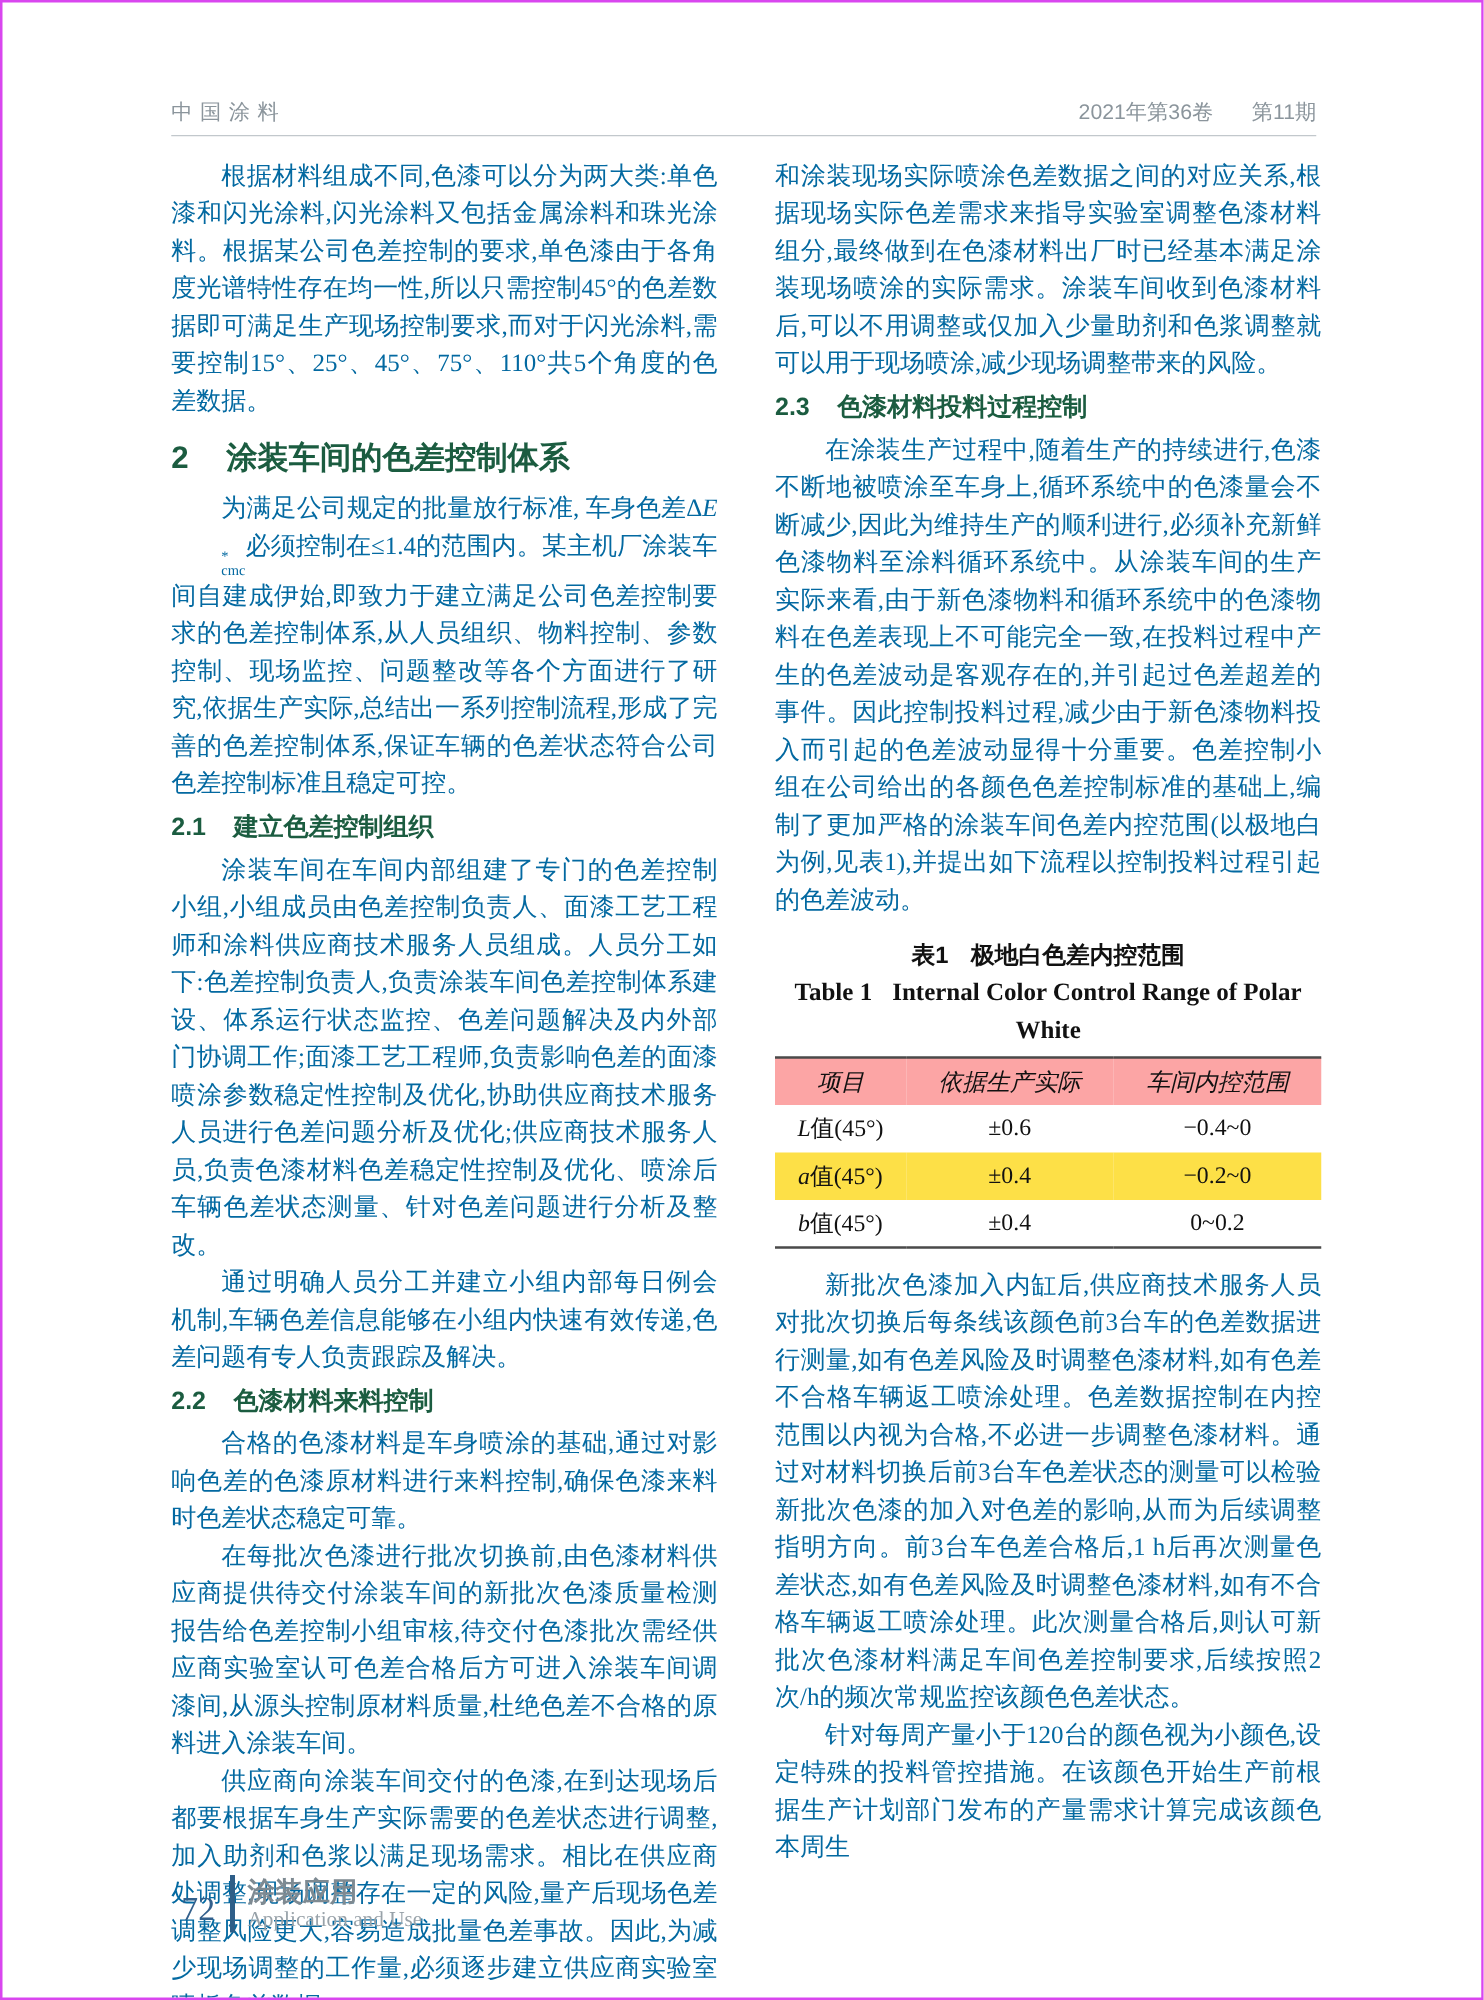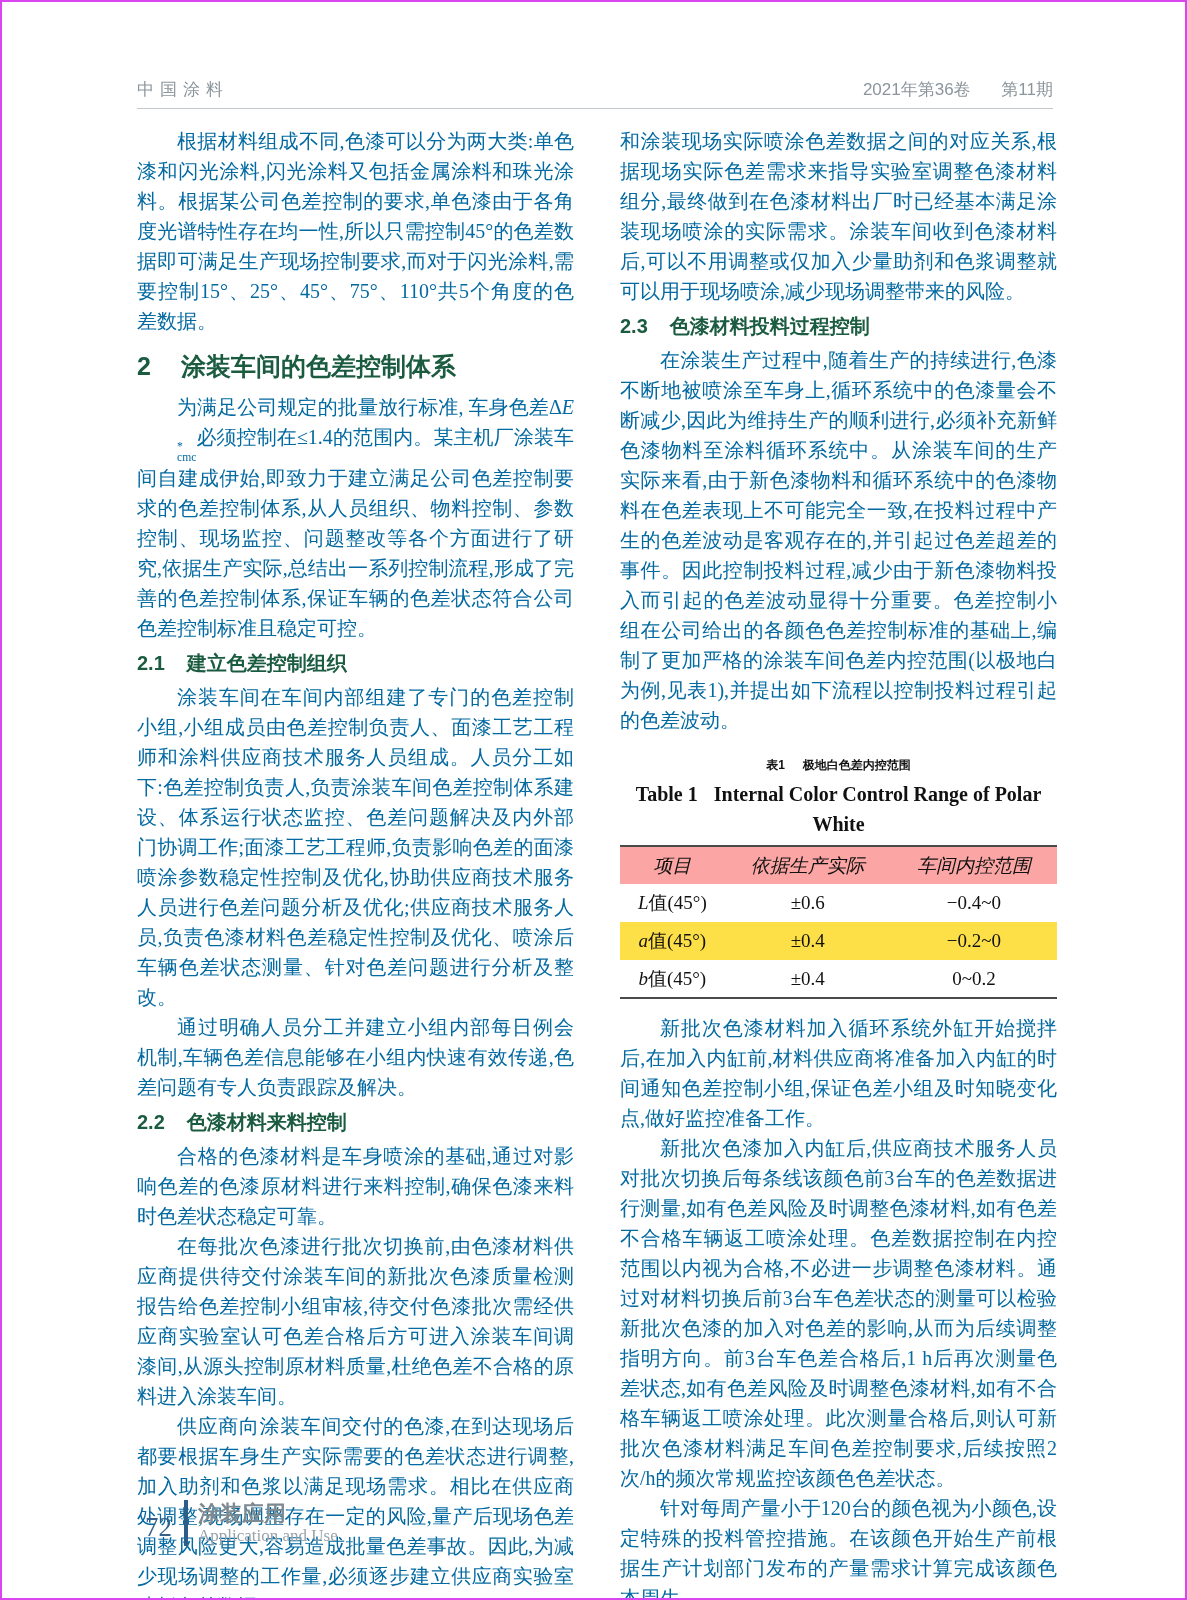--- a/index.html
+++ b/index.html
@@ -56,21 +56,21 @@
   .supsub {
     display:inline-flex; flex-direction:column;
     vertical-align:-0.5em; font-size:0.58em; line-height:0.95;
     text-align:left;
   }
   .supsub .ss-sup { display:block; }
   .supsub .ss-sub { display:block; }
   
   .table-block { margin:16px 0 14px 0; }
   .tbl-caption-cn {
-    text-align:center; font-weight:bold; font-size:12px;
+    text-align:center; font-weight:bold; font-size:19px;
     font-family:"Liberation Sans","DejaVu Sans",sans-serif;
     color:#111; line-height:28px;
   }
   .tbl-caption-cn .cap-label { margin-right:18px; }
   .tbl-caption-en {
     text-align:center; font-weight:bold; font-size:20px;
     font-family:"Liberation Serif","DejaVu Serif",serif;
     color:#111; line-height:30px; margin-bottom:6px;
   }
   .tbl-caption-en .cap-label { margin-right:16px; }
@@ -188,21 +188,20 @@
             </tr>
             <tr>
               <td><i>b</i><span>值(45°)</span></td>
               <td>±0.4</td>
               <td>0~0.2</td>
             </tr>
           </tbody>
         </table>
       </div>
 
-      <p class="body indent">新批次色漆材料加入循环系统外缸开始搅拌后,在加入内缸前,材料供应商将准备加入内缸的时间通知色差控制小组,保证色差小组及时知晓变化点,做好监控准备工作。</p>
       <p class="body indent">新批次色漆加入内缸后,供应商技术服务人员对批次切换后每条线该颜色前3台车的色差数据进行测量,如有色差风险及时调整色漆材料,如有色差不合格车辆返工喷涂处理。色差数据控制在内控范围以内视为合格,不必进一步调整色漆材料。通过对材料切换后前3台车色差状态的测量可以检验新批次色漆的加入对色差的影响,从而为后续调整指明方向。前3台车色差合格后,1 h后再次测量色差状态,如有色差风险及时调整色漆材料,如有不合格车辆返工喷涂处理。此次测量合格后,则认可新批次色漆材料满足车间色差控制要求,后续按照2次/h的频次常规监控该颜色色差状态。</p>
       <p class="body indent">针对每周产量小于120台的颜色视为小颜色,设定特殊的投料管控措施。在该颜色开始生产前根据生产计划部门发布的产量需求计算完成该颜色本周生</p>
     </section>
   </div>
 
   <div class="pg-footer">
     <span class="page-number">72</span>
     <span class="footer-bar"></span>
     <span class="footer-section">
       <div class="sec-cn">涂装应用</div>

